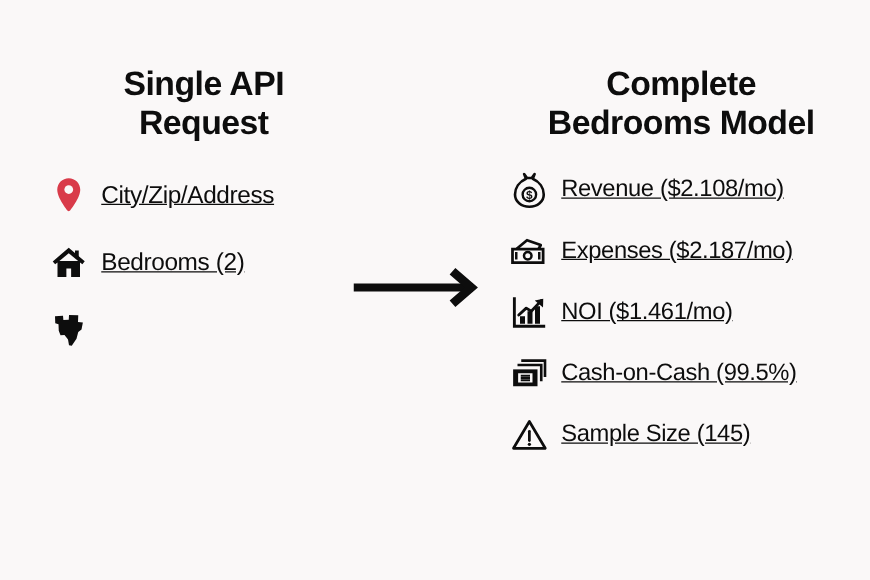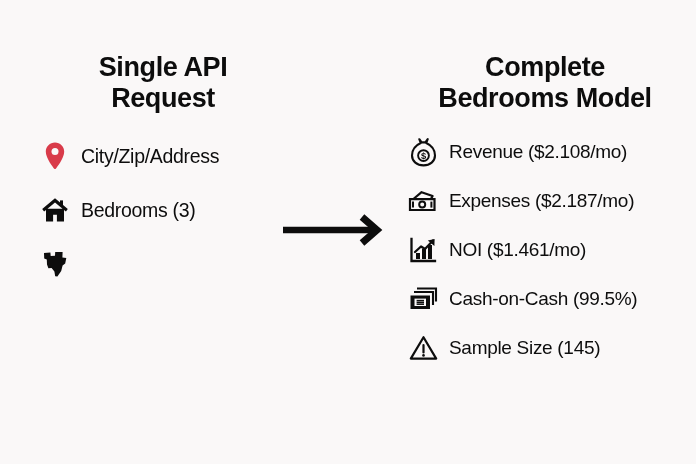--- a/index.html
+++ b/index.html
@@ -40,20 +40,21 @@
     white-space: pre-line;
   }
   .col-left .col-title  { margin-top: 52px; }
   .col-right .col-title { margin-top: 52px; }
 
   
   .item-list {
     margin-top: 22px;
     display: flex;
     flex-direction: column;
+    text-decoration: underline;
   }
   .col-left  .item-list { padding-left: 10px; gap: 22px; margin-top: 26px; }
   .col-right .item-list { padding-left: 8px;  gap: 17px; margin-top: 22px; }
 
   .item-row {
     display: flex;
     align-items: center;
     gap: 11px;
     height: 32px;
   }
@@ -106,21 +107,21 @@
       </div>
 
       <div class="item-row">
         <span class="item-icon">
           <svg width="28" height="26" viewBox="0 0 28 26">
             <path d="M14 1.2 1.2 12.1l1.9 2.3L5 12.9v11.6h7.1v-6.7h3.8v6.7H23V12.9l1.9 1.5 1.9-2.3L14 1.2z" fill="#0d0d0d"></path>
             <rect x="19" y="3.4" width="3" height="5.2" fill="#0d0d0d"></rect>
             <path d="M14 5.6 6.5 11.8h15L14 5.6z" fill="#faf8f8"></path>
           </svg>
         </span>
-        <span class="item-label">Bedrooms (3)</span>
+        <span class="item-label">Bedrooms (2)</span>
       </div>
 
       <div class="item-row">
         <span class="item-icon">
           <svg width="26" height="28" viewBox="0 0 26 28">
             <path d="M2.0 3.0 L8.4 2.6 L8.7 6.0 L13.0 5.8 L13.2 2.0 L20.6 2.1 L20.4 7.6 L24.3 8.0 L23.2 13.6 L20.6 15.6 L19.2 21.0 L15.4 26.6 L13.2 26.2 L12.4 21.6 L9.6 18.0 L6.4 18.2 L5.0 14.6 L4.8 9.4 L2.2 8.6 Z" fill="#0d0d0d"></path>
           </svg>
         </span>
       </div>
 

